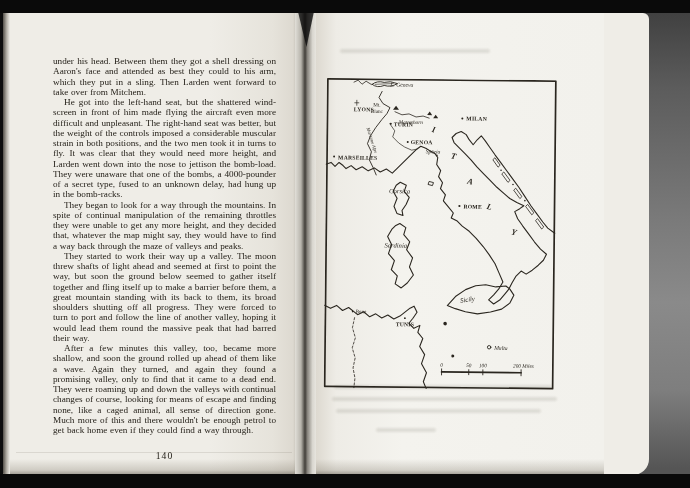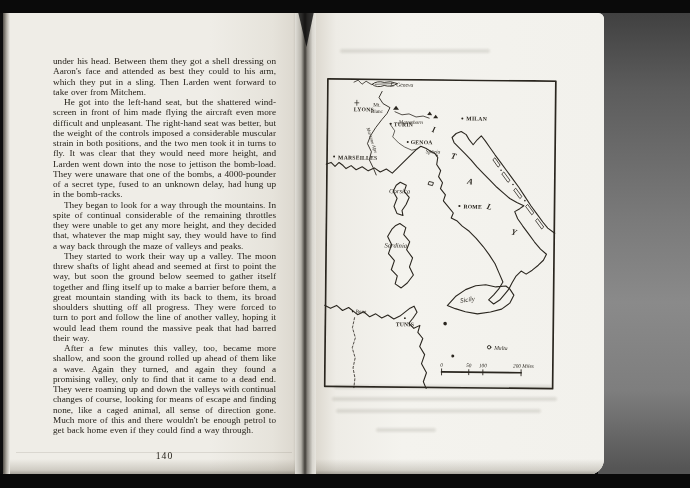--- a/index.html
+++ b/index.html
@@ -5,21 +5,21 @@
   html,body{margin:0;padding:0;background:#000;}
   .scene{position:relative;width:690px;height:488px;overflow:hidden;
          background:#0e0e0e;font-family:"Liberation Serif",serif;}
   
   .bg-right{position:absolute;left:598px;top:0;width:92px;height:488px;
     background:linear-gradient(180deg,#3c3c3c 0%,#5c5c5c 18%,#7a7a7a 45%,#8a8a8a 62%,#7e7e7e 80%,#555 96%);}
   .strip-top{position:absolute;left:0;top:0;width:690px;height:13px;background:#0a0a0a;}
   .strip-bottom{position:absolute;left:0;top:474px;width:690px;height:14px;background:#0a0a0a;}
   
   .book{position:absolute;left:3px;top:13px;width:601px;height:462px;
-        background:#efede7;border-radius:0 6px 16px 2px;overflow:hidden;}
+        background:#efede7;border-radius:0 6px 16px 2px;overflow:hidden;padding-left:45px;}
   .book-left-edge{position:absolute;left:0;top:0;width:7px;height:100%;
         background:linear-gradient(90deg,#55514a,#b7b3aa 55%,#efede7);}
   .page-left{position:absolute;left:7px;top:0;width:285px;height:100%;
         background:linear-gradient(90deg,#efede7 70%,#e6e3db 92%,#dcd8cf 100%);}
   .page-right{position:absolute;left:313px;top:0;width:288px;height:100%;
         background:linear-gradient(90deg,#ddd9d0 0%,#eeece6 7%,#f4f3ee 30%,#f2f1ec 100%);}
   .gutter{position:absolute;left:290px;top:0;width:25px;height:100%;
         background:linear-gradient(90deg,rgba(90,85,72,0) 0%,rgba(80,75,62,.35) 32%,rgba(35,32,26,.85) 48%,rgba(55,50,42,.55) 58%,rgba(90,85,72,.15) 78%,rgba(90,85,72,0) 100%);}
   .gutter-wedge{position:absolute;left:291px;top:0;width:24px;height:34px;
         background:#0a0a0a;clip-path:polygon(18% 0,82% 0,52% 100%);opacity:.8;}
@@ -55,21 +55,21 @@
   <div class="bg-right"></div>
   <div class="strip-top"></div>
 
   <div class="book">
     <div class="book-left-edge"></div>
 
     <div class="page-left">
       <div class="text-block">
         <p class="first">under his head. Between them they got a shell dressing on Aaron's face and attended as best they could to his arm, which they put in a sling. Then Larden went forward to take over from Mitchem.</p>
         <p>He got into the left-hand seat, but the shattered wind-screen in front of him made flying the aircraft even more difficult and unpleasant. The right-hand seat was better, but the weight of the controls imposed a considerable muscular strain in both positions, and the two men took it in turns to fly. It was clear that they would need more height, and Larden went down into the nose to jettison the bomb-load. They were unaware that one of the bombs, a 4000-pounder of a secret type, fused to an unknown delay, had hung up in the bomb-racks.</p>
-        <p>They began to look for a way through the mountains. In spite of continual considerable of the remaining throttles they were unable to get any more height, and they decided that, whatever the map might say, they would have to find a way back through the maze of valleys and peaks.</p>
+        <p>They began to look for a way through the mountains. In spite of continual manipulation of the remaining throttles they were unable to get any more height, and they decided that, whatever the map might say, they would have to find a way back through the maze of valleys and peaks.</p>
         <p>They started to work their way up a valley. The moon threw shafts of light ahead and seemed at first to point the way, but soon the ground below seemed to gather itself together and fling itself up to make a barrier before them, a great mountain standing with its back to them, its broad shoulders shutting off all progress. They were forced to turn to port and follow the line of another valley, hoping it would lead them round the massive peak that had barred their way.</p>
         <p>After a few minutes this valley, too, became more shallow, and soon the ground rolled up ahead of them like a wave. Again they turned, and again they found a promising valley, only to find that it came to a dead end. They were roaming up and down the valleys with continual changes of course, looking for means of escape and finding none, like a caged animal, all sense of direction gone. Much more of this and there wouldn't be enough petrol to get back home even if they could find a way through.</p>
       </div>
       <div class="page-num">140</div>
       <div class="edge-line" style="left:6px;top:439px;width:276px;opacity:.35;"></div>
       <div class="page-bottom-shade"></div>
     </div>
 
     <div class="gutter"></div>
     <div class="gutter-wedge"></div>

